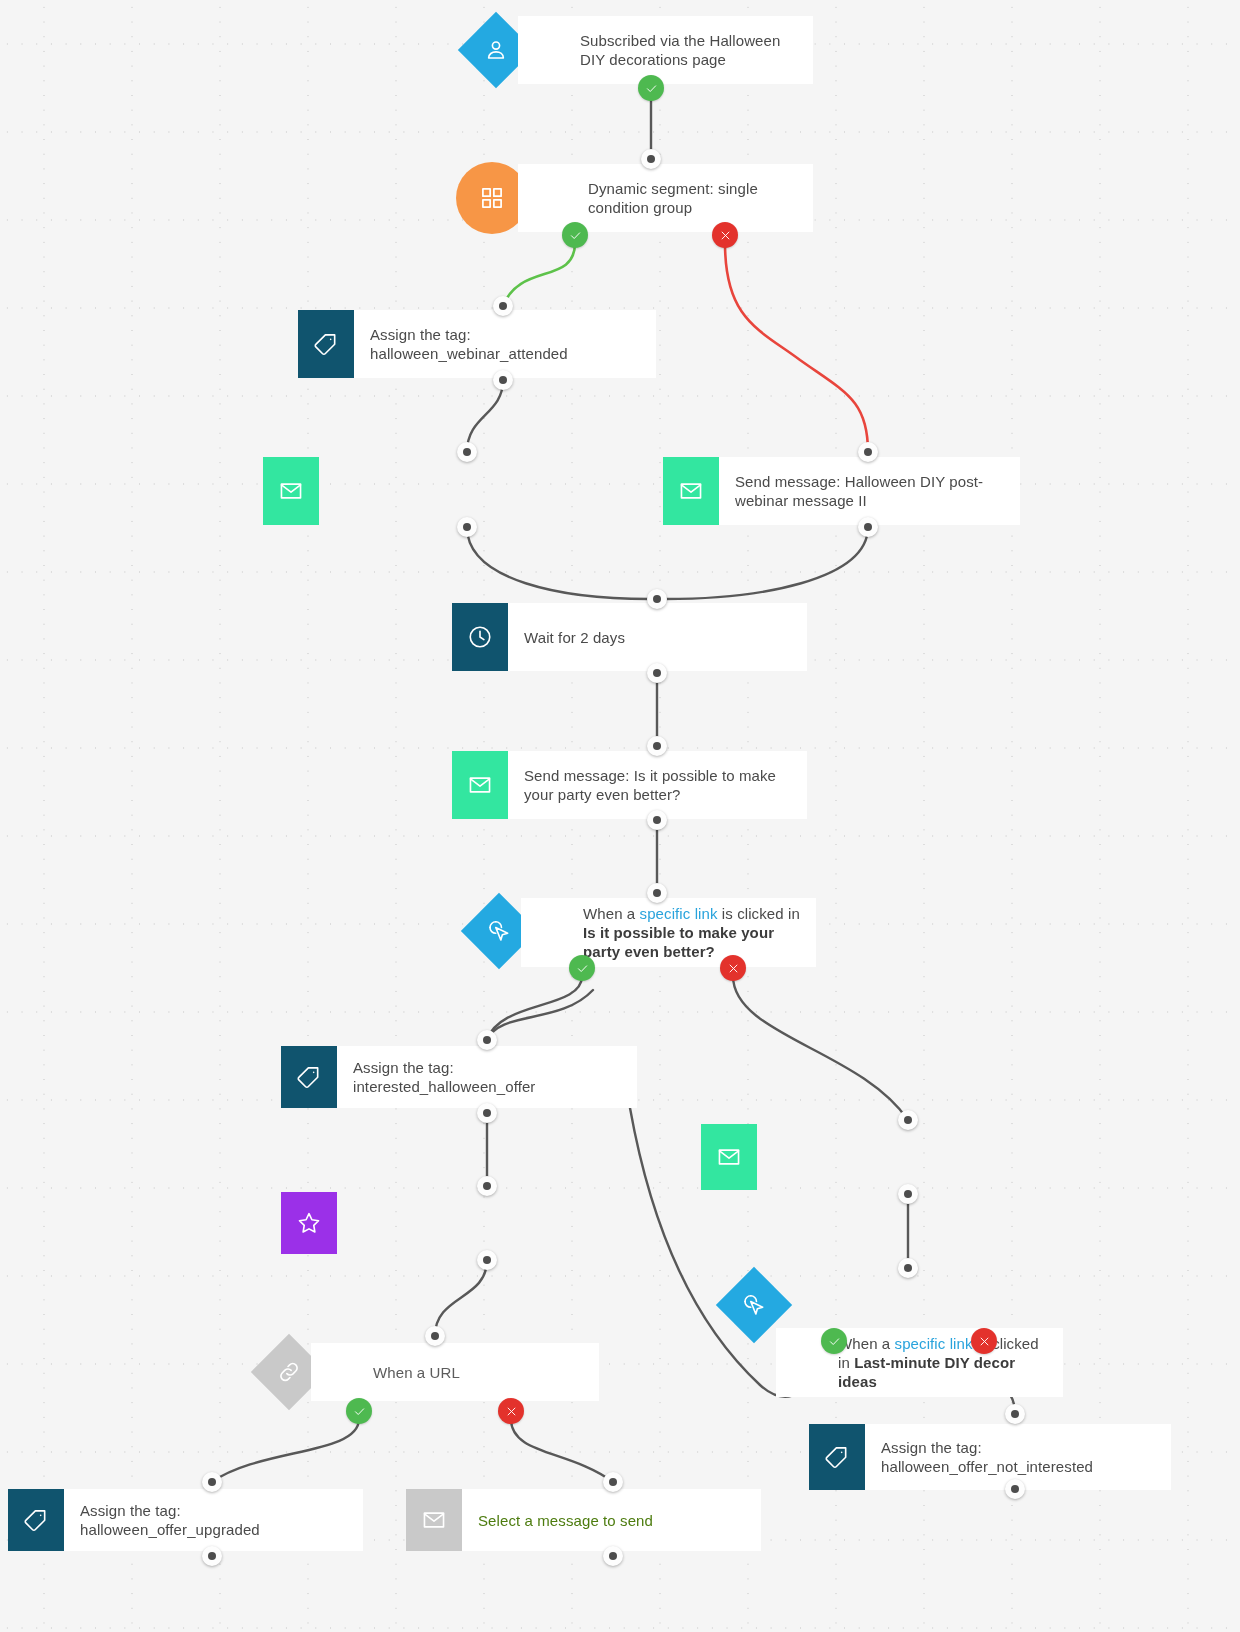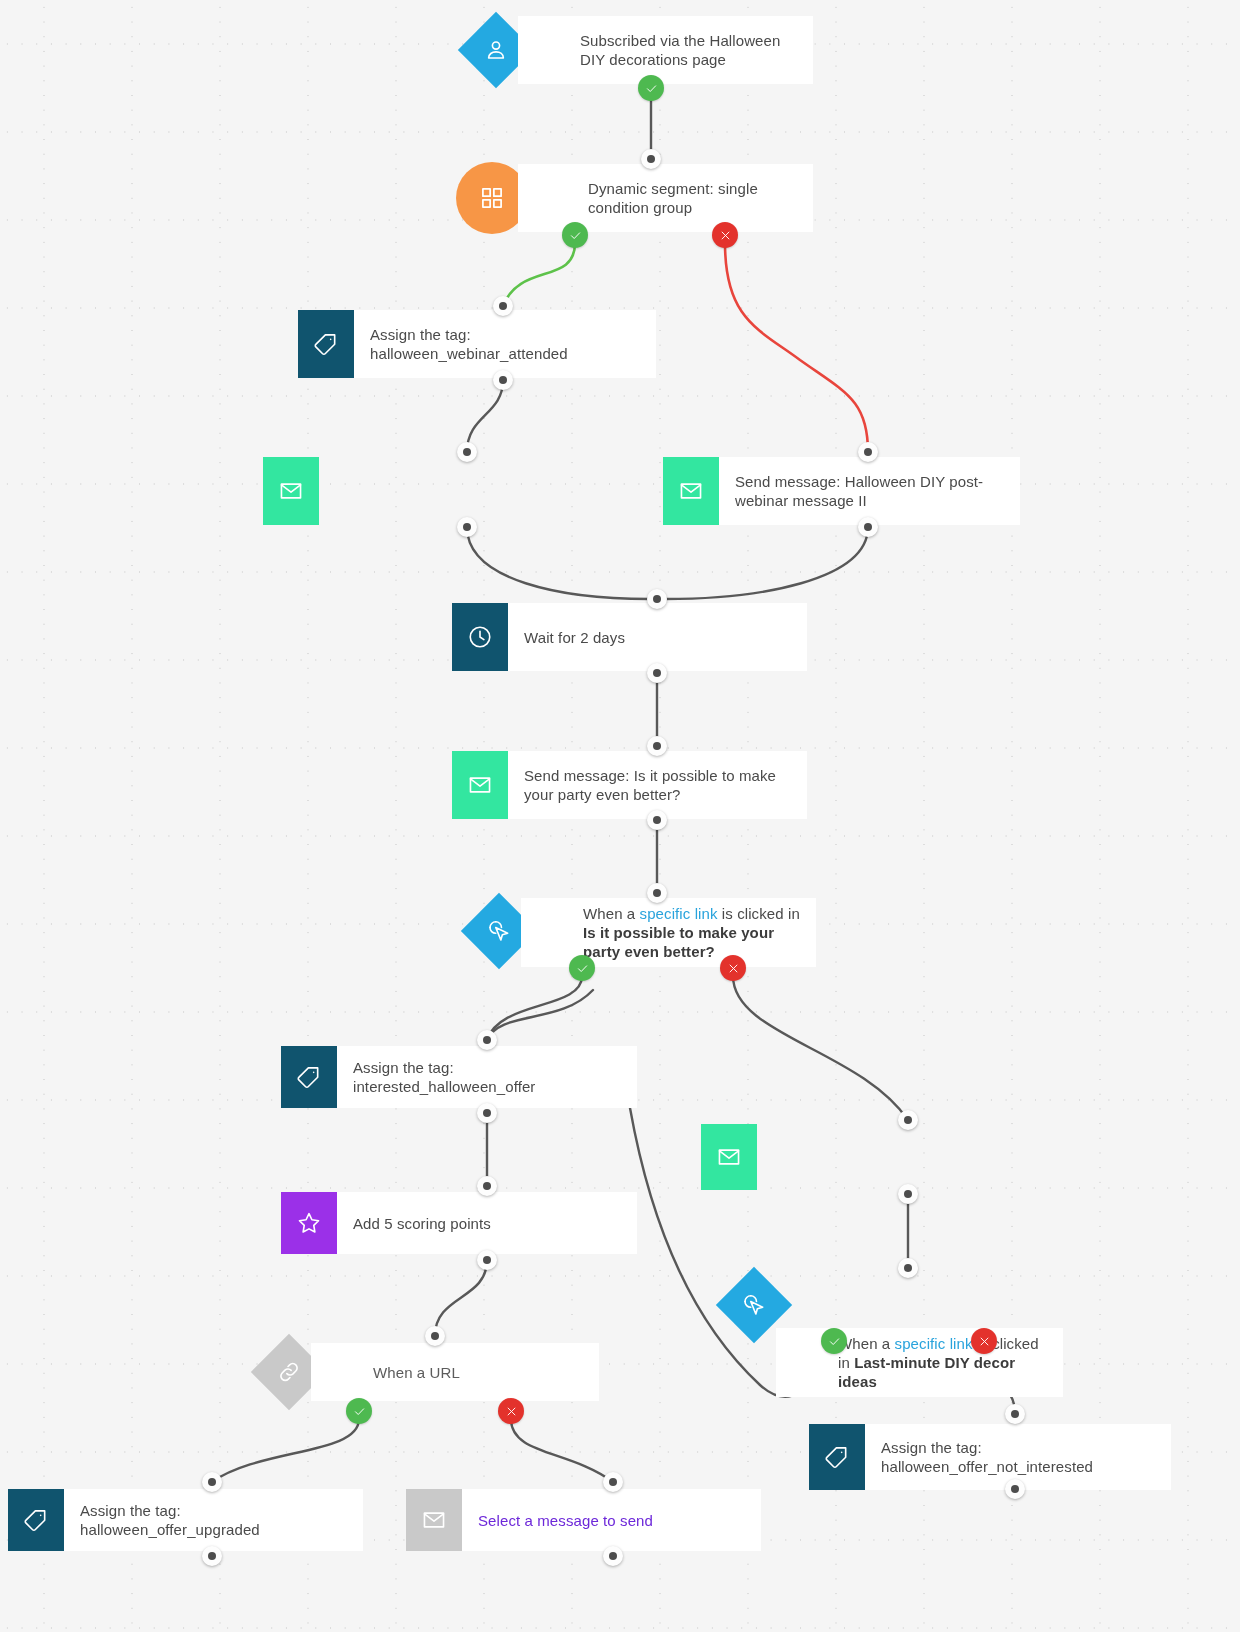--- a/index.html
+++ b/index.html
@@ -234,23 +234,20 @@
         <div class="body" style="width: 300px; min-height: 62px;">
           <div class="label">Assign the tag: interested_halloween_offer</div>
         </div>
       </div>
       <div class="node" style="left: 281px; top: 1192px; width: 356px; min-height: 62px;">
         <div class="sq-icon" style="background: rgb(155, 48, 232); height: 62px;">
           <svg width="26" height="26" viewBox="0 0 24 24" fill="none" stroke="#ffffff" stroke-width="1.5" stroke-linecap="round" stroke-linejoin="round">
             <path d="M12 3.4l2.7 5.6 6.1.9-4.4 4.3 1 6.1-5.4-2.9-5.4 2.9 1-6.1L3.2 9.9l6.1-.9z"></path>
           </svg>
         </div>
-        <div class="body" style="width: 300px; min-height: 62px;">
-          <div class="label">Add 5 scoring points</div>
-        </div>
       </div>
       <div class="dia-wrap" style="left: 251px; top: 1334px;">
         <div class="dia" style="background: rgb(201, 201, 201);"></div>
         <div class="dia-inner">
           <svg width="26" height="26" viewBox="0 0 24 24" fill="none" stroke="#ffffff" stroke-width="1.5" stroke-linecap="round" stroke-linejoin="round">
             <path d="M10 13.5a4 4 0 0 0 5.7.2l2.6-2.6a4 4 0 1 0-5.7-5.7l-1.5 1.5"></path>
             <path d="M14 10.5a4 4 0 0 0-5.7-.2l-2.6 2.6a4 4 0 1 0 5.7 5.7l1.5-1.5"></path>
           </svg>
         </div>
       </div>
@@ -306,21 +303,21 @@
         </div>
       </div>
       <div class="node" style="left: 406px; top: 1489px; width: 355px; min-height: 62px;">
         <div class="sq-icon" style="background: rgb(201, 201, 201); height: 62px;">
           <svg width="26" height="26" viewBox="0 0 24 24" fill="none" stroke="#ffffff" stroke-width="1.5" stroke-linecap="round" stroke-linejoin="round">
             <path d="M3.2 5.6h17.6v12.8H3.2z"></path>
             <path d="M3.2 6.4l8.8 6.6 8.8-6.6"></path>
           </svg>
         </div>
         <div class="body" style="width: 299px; min-height: 62px;">
-          <div class="label" style="color: #6d28d9;">Select a message to send</div>
+          <div class="label" style="color: #4d7c0f;">Select a message to send</div>
         </div>
       </div>
     </div>
   <div id="ports-layer">
       <div class="port" style="left: 651px; top: 159px;"></div>
       <div class="port" style="left: 503px; top: 306px;"></div>
       <div class="port" style="left: 503px; top: 380px;"></div>
       <div class="port" style="left: 467px; top: 452px;"></div>
       <div class="port" style="left: 467px; top: 527px;"></div>
       <div class="port" style="left: 868px; top: 452px;"></div>

